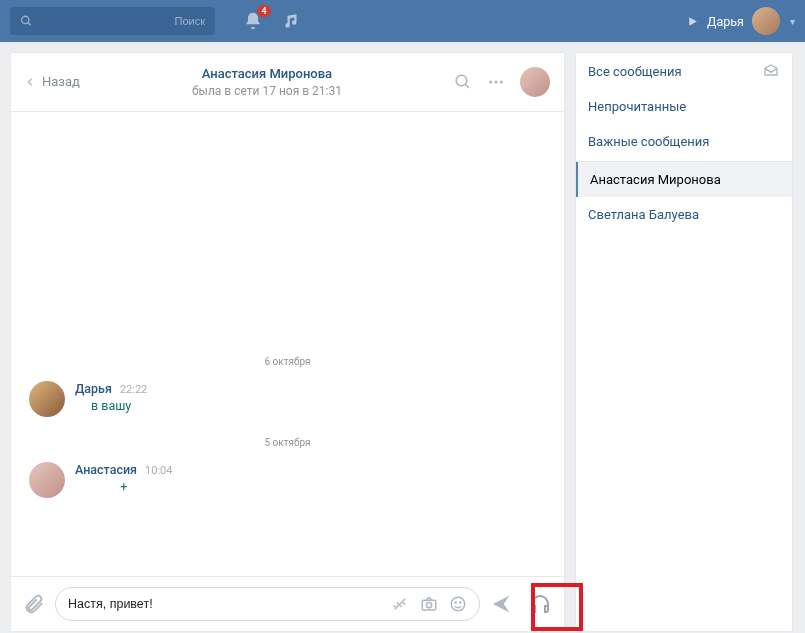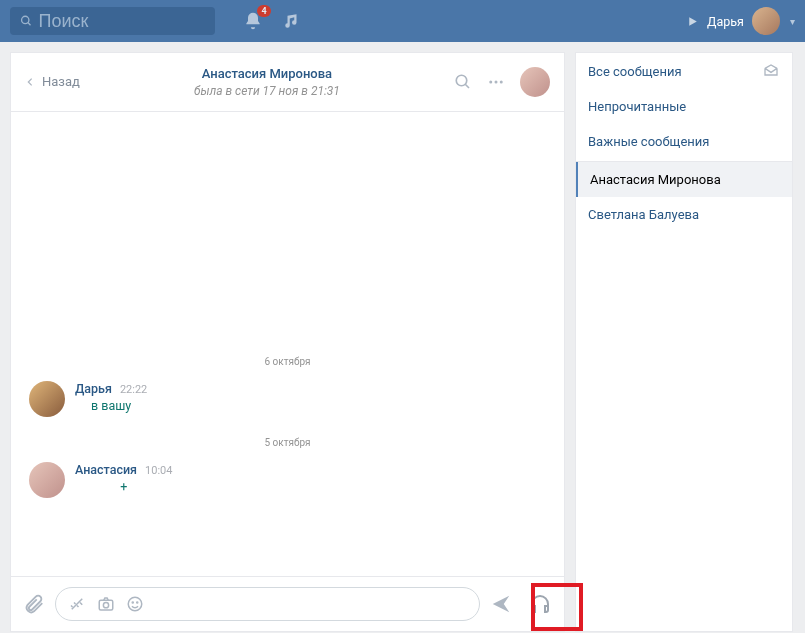--- a/index.html
+++ b/index.html
@@ -27,23 +27,24 @@
       border-radius: 4px;
       padding: 4px 10px;
       width: 205px;
       height: 28px;
     }
     .search-box input {
       background: transparent;
       border: none;
       outline: none;
       color: #b5c8dd;
-      font-size: 18px;
+      font-size: 11px;
       margin-left: 6px;
       width: 100%;
+      text-align: right;
     }
     .search-box input::placeholder { color: #9ab3cd; }
     .top-icons { display: flex; align-items: center; gap: 20px; margin-left: 28px; }
     .top-icon { position: relative; opacity: 0.85; }
     .badge {
       position: absolute;
       top: -6px; right: -8px;
       background: #e5321b;
       color: #fff;
       font-size: 9px;
@@ -79,21 +80,21 @@
     }
     .chat-header {
       display: flex;
       align-items: center;
       padding: 12px 14px;
       border-bottom: 1px solid #e7e8ec;
     }
     .back-link { display: flex; align-items: center; gap: 7px; color: #818c99; font-size: 13px; cursor: pointer;}
     .chat-title-wrap { flex: 1; text-align: center; line-height: 1.35; }
     .chat-title { color: #2a5885; font-weight: 500; font-size: 13px; }
-    .chat-sub { color: #939393; font-size: 12px; font-style: italic; }
+    .chat-sub { color: #939393; font-size: 12px; }
     .chat-header-right { display: flex; align-items: center; gap: 14px; }
     .icon-btn-gray { color: #aeb7c2; cursor: pointer; }
     .peer-avatar { width: 30px; height: 30px; border-radius:50%; background: linear-gradient(135deg,#e6c5ba,#c0918c);}
 
     .messages { flex: 1; padding: 0 18px; overflow-y: auto; }
     .date-sep { text-align: center; color: #939393; font-size: 10px; margin: 14px 0; }
     .msg-row { display: flex; gap: 10px; margin-bottom: 20px; }
     .msg-avatar { width: 36px; height: 36px; border-radius: 50%; flex-shrink: 0; }
     .av1 { background: linear-gradient(135deg,#e0b67a,#885b3c); }
     .av2 { background: linear-gradient(135deg,#e6c5ba,#c0918c); }
@@ -256,20 +257,21 @@
       </div>
     </div>
 
     <div class="composer">
       <span class="attach-icon">
         <svg width="22" height="22" viewBox="0 0 24 24" fill="none" stroke="#aeb7c2" stroke-width="2">
             <path d="M21 11l-9 9a5 5 0 01-7-7l9-9a3.5 3.5 0 015 5l-9 9a2 2 0 01-3-3l8-8"></path>
           </svg>
       </span>
       <div class="input-wrap">
+        <input value="Настя, привет!" style="">
         <div class="input-icons">
           <span>
             <svg width="18" height="18" viewBox="0 0 24 24" fill="none" stroke="#aeb7c2" stroke-width="2">
                 <path d="M4 14l2 2M8 10l2 2M12 14l2 2M16 10l3 3M5 19l14-14"></path>
               </svg>
           </span>
           <span>
             <svg width="20" height="18" viewBox="0 0 24 24" fill="none" stroke="#aeb7c2" stroke-width="2">
                 <rect x="3" y="7" width="18" height="13" rx="2"></rect>
                 <circle cx="12" cy="13.5" r="3.5"></circle>

